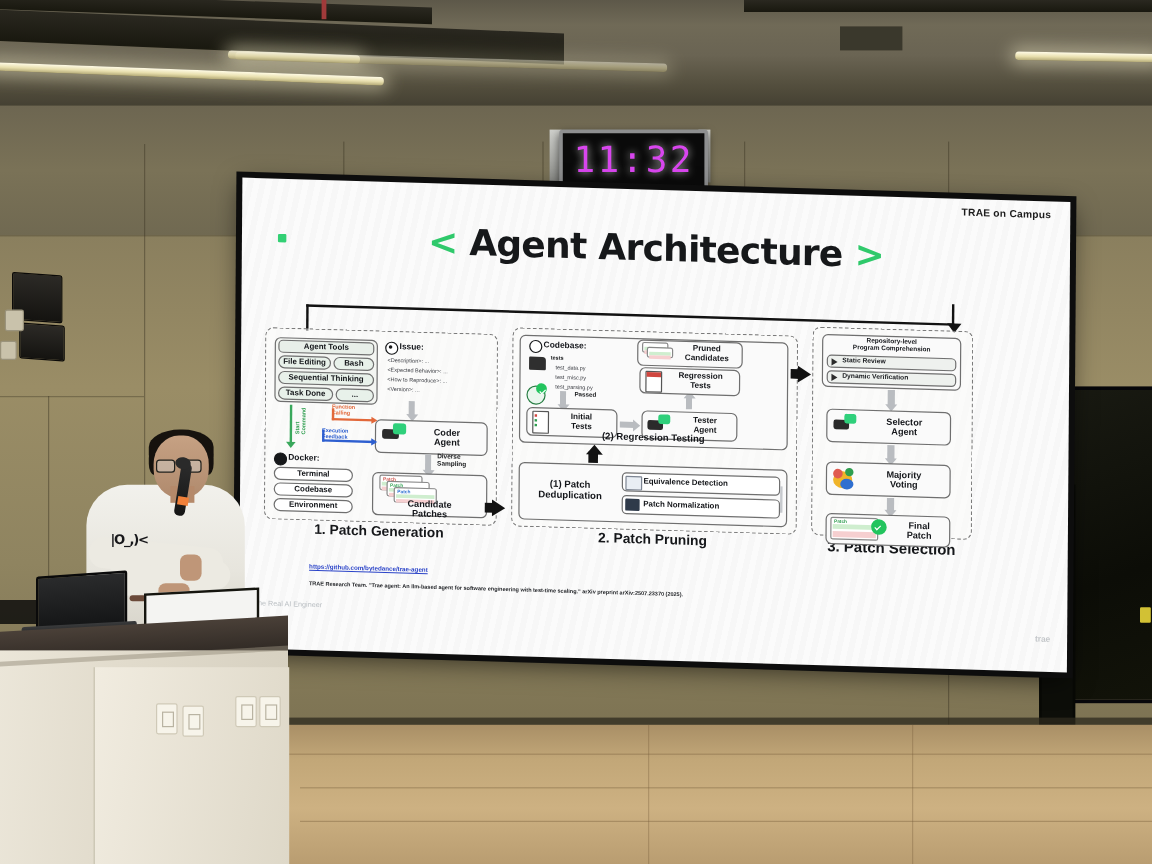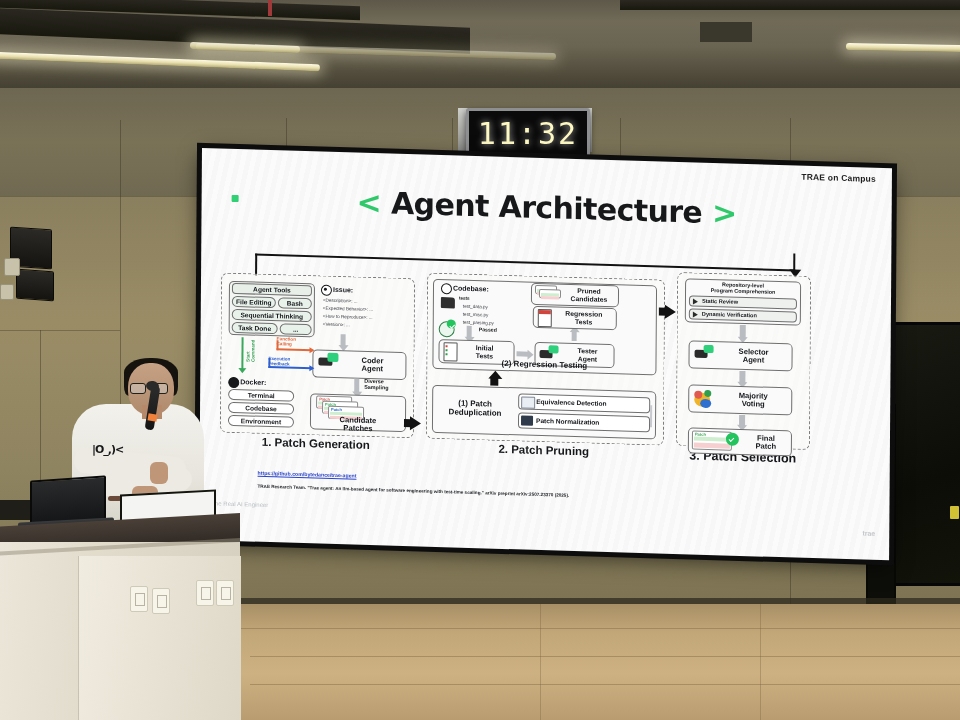--- a/index.html
+++ b/index.html
@@ -98,21 +98,21 @@
 
   .ref-link{position:absolute;left:58px;top:320px;font-size:5.2px;color:#2a43c8;text-decoration:underline;font-weight:bold;}
   .ref-cite{position:absolute;left:58px;top:334px;font-size:4.6px;color:#1e2024;font-weight:bold;}
   .foot-left{position:absolute;left:12px;top:352px;font-size:6px;color:#b9bec2;}
   .foot-right{position:absolute;right:14px;top:362px;font-size:7px;color:#c5c8cb;font-weight:bold;}
 
   
   .clock{position:absolute;left:466px;top:108px;width:118px;height:44px;
     background:#0a0a0a;border:3px solid #8e8f90;border-radius:3px;box-shadow:0 3px 7px rgba(0,0,0,.6);
     display:flex;align-items:center;justify-content:center;}
-  .clock-digits{color:#fef9c3;font-family:"DejaVu Sans Mono",monospace;font-size:30px;letter-spacing:2px;
+  .clock-digits{color:#d946ef;font-family:"DejaVu Sans Mono",monospace;font-size:30px;letter-spacing:2px;
     text-shadow:0 0 7px rgba(255,255,255,.75);}
   .clock-side{position:absolute;top:108px;width:10px;height:44px;background:linear-gradient(180deg,#cfd0cc,#8d8e8a);}
 
   
   .p-body{position:absolute;left:72px;top:404px;width:132px;height:120px;
     background:linear-gradient(180deg,#f2f1ec 0%,#e7e5dd 60%,#d8d5cb 100%);
     border-radius:34px 34px 6px 6px;}
   .p-head{position:absolute;left:128px;top:363px;width:46px;height:52px;border-radius:46%;
     background:linear-gradient(180deg,#c6a183,#b08a6d);}
   .p-hair{position:absolute;left:124px;top:358px;width:54px;height:30px;border-radius:48% 48% 30% 30%;

